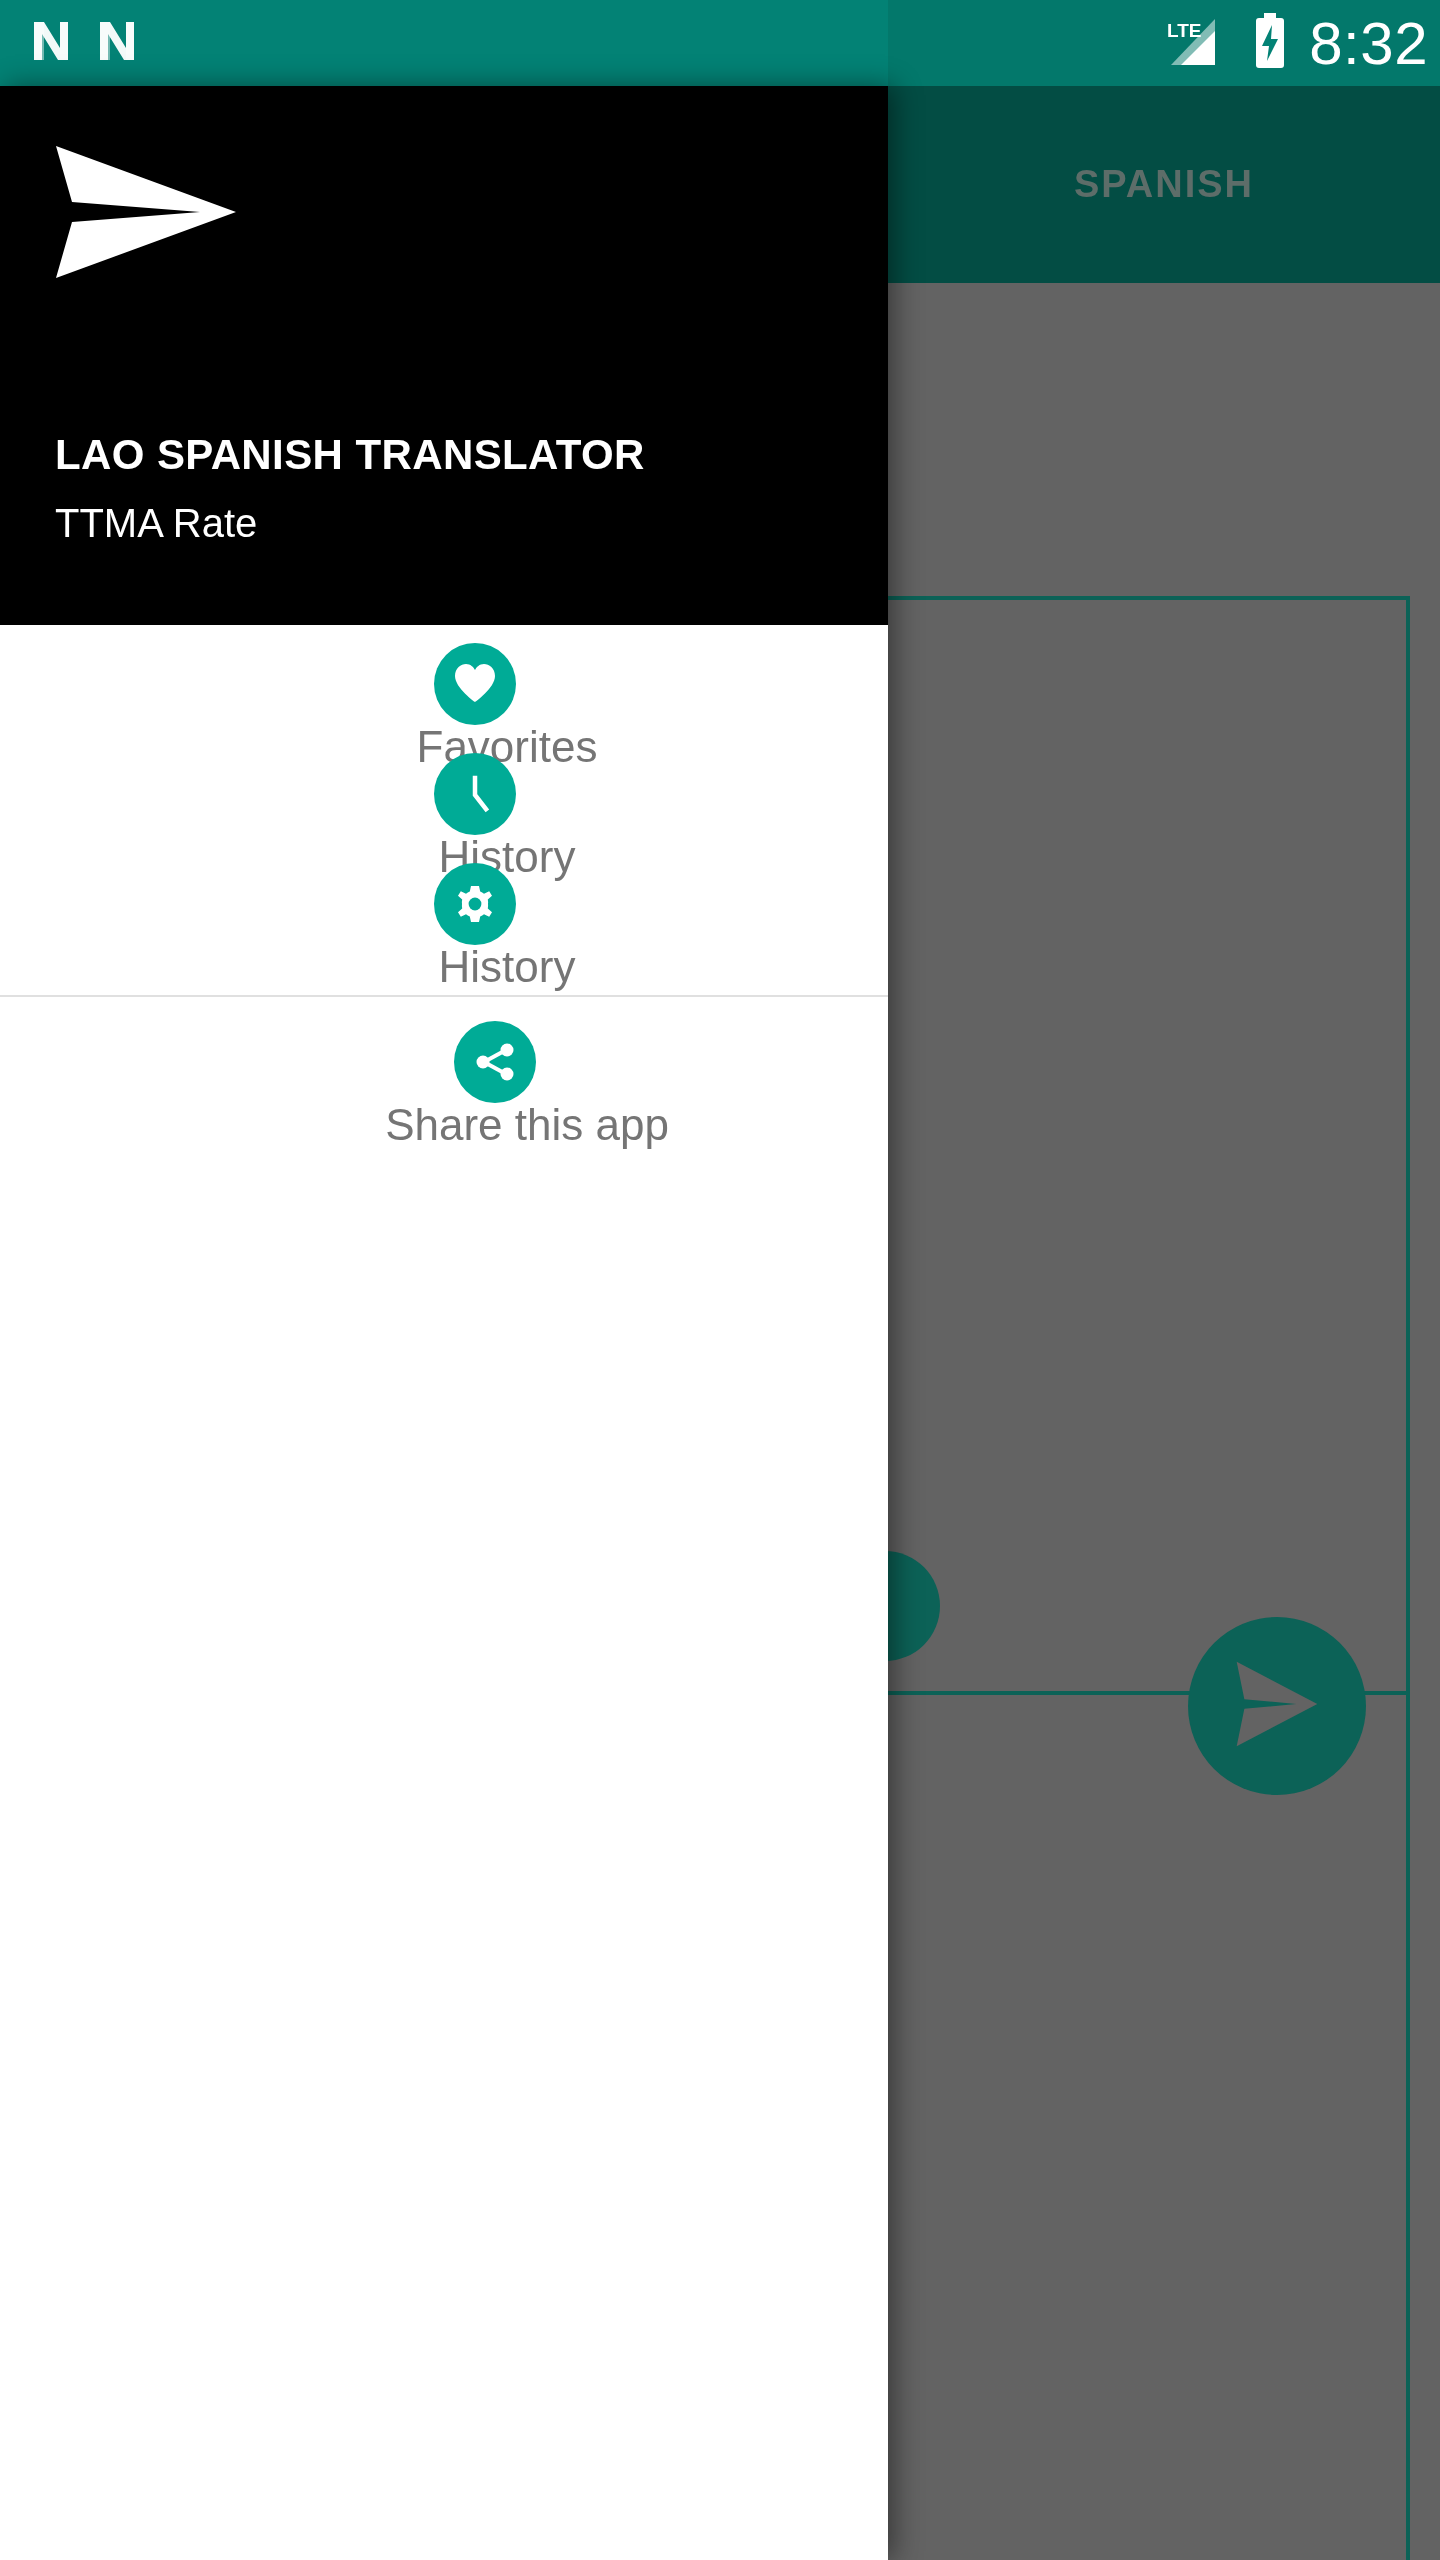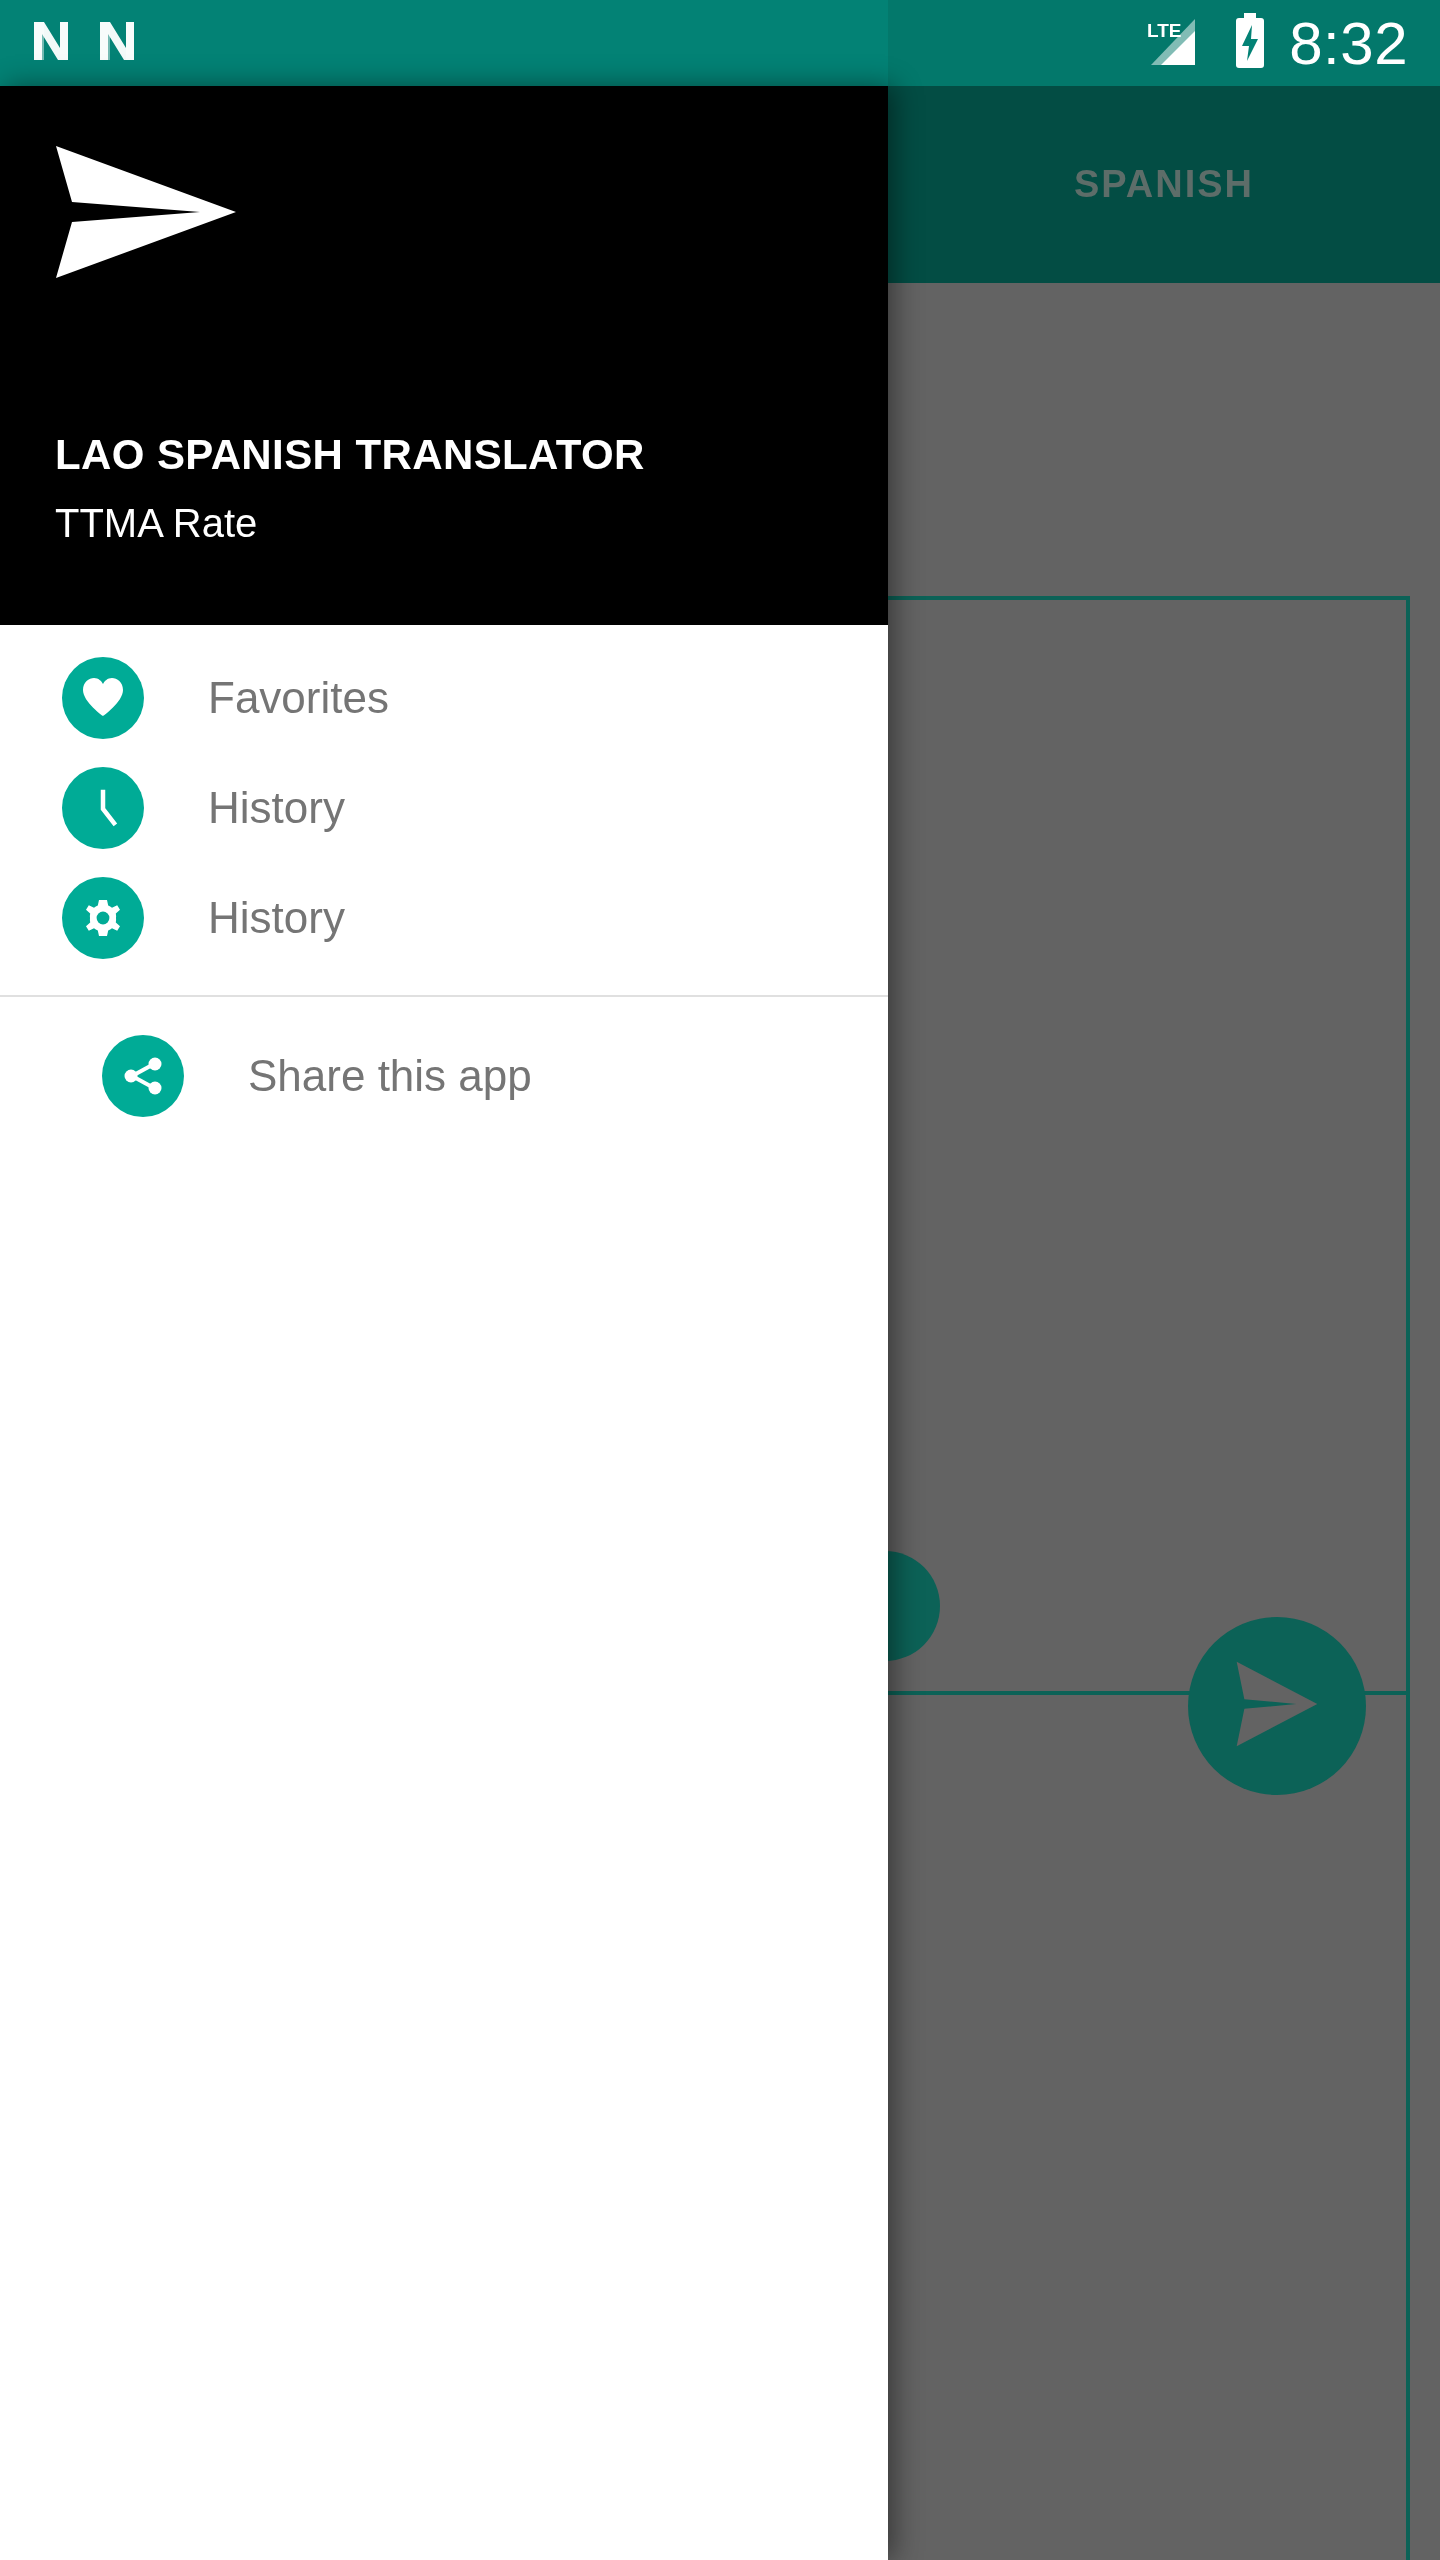--- a/index.html
+++ b/index.html
@@ -50,21 +50,21 @@
 
   
   .statusbar-fg {
     position:absolute; left:0; top:0; width:888px; height:86px;
     background:#038275;
     display:flex; align-items:center;
   }
   .statusbar-right {
     position:absolute; right:0; top:0; width:470px; height:86px;
     display:flex; align-items:center; justify-content:flex-end;
-    gap:22px; padding-right:32px; z-index:6;text-align:right;
+    gap:22px; padding-right:12px; z-index:6;text-align:right;
   }
   .clock-text { color:#ffffff; font-size:60px; font-weight:500; letter-spacing:0.5px; }
 
   
   .drawer {
     position:absolute; left:0; top:86px; width:888px; height:2474px;
     background:#ffffff;
     box-shadow:6px 0 26px rgba(0,0,0,0.45);
     z-index:5;
   }
@@ -81,20 +81,21 @@
   .drawer-subtitle {
     position:absolute; left:55px; top:415px;
     color:#ffffff; font-size:40px; font-weight:400;
   }
 
   .menu-group { padding-top:18px; }
   .menu-group.second { padding-top:24px;padding-left:40px; }
   .menu-item {
     display:flex; align-items:center; height:110px; padding-left:62px;
     cursor:pointer;
+    flex-direction:column;
   }
   .menu-icon {
     width:82px; height:82px; border-radius:50%; background:#00ab96;
     display:flex; align-items:center; justify-content:center; flex:0 0 auto;
   }
   .menu-icon svg { display:block; }
   .menu-label {
     margin-left:64px; color:#757575; font-size:44px; font-weight:400; line-height:1;
   }
   .menu-divider {

